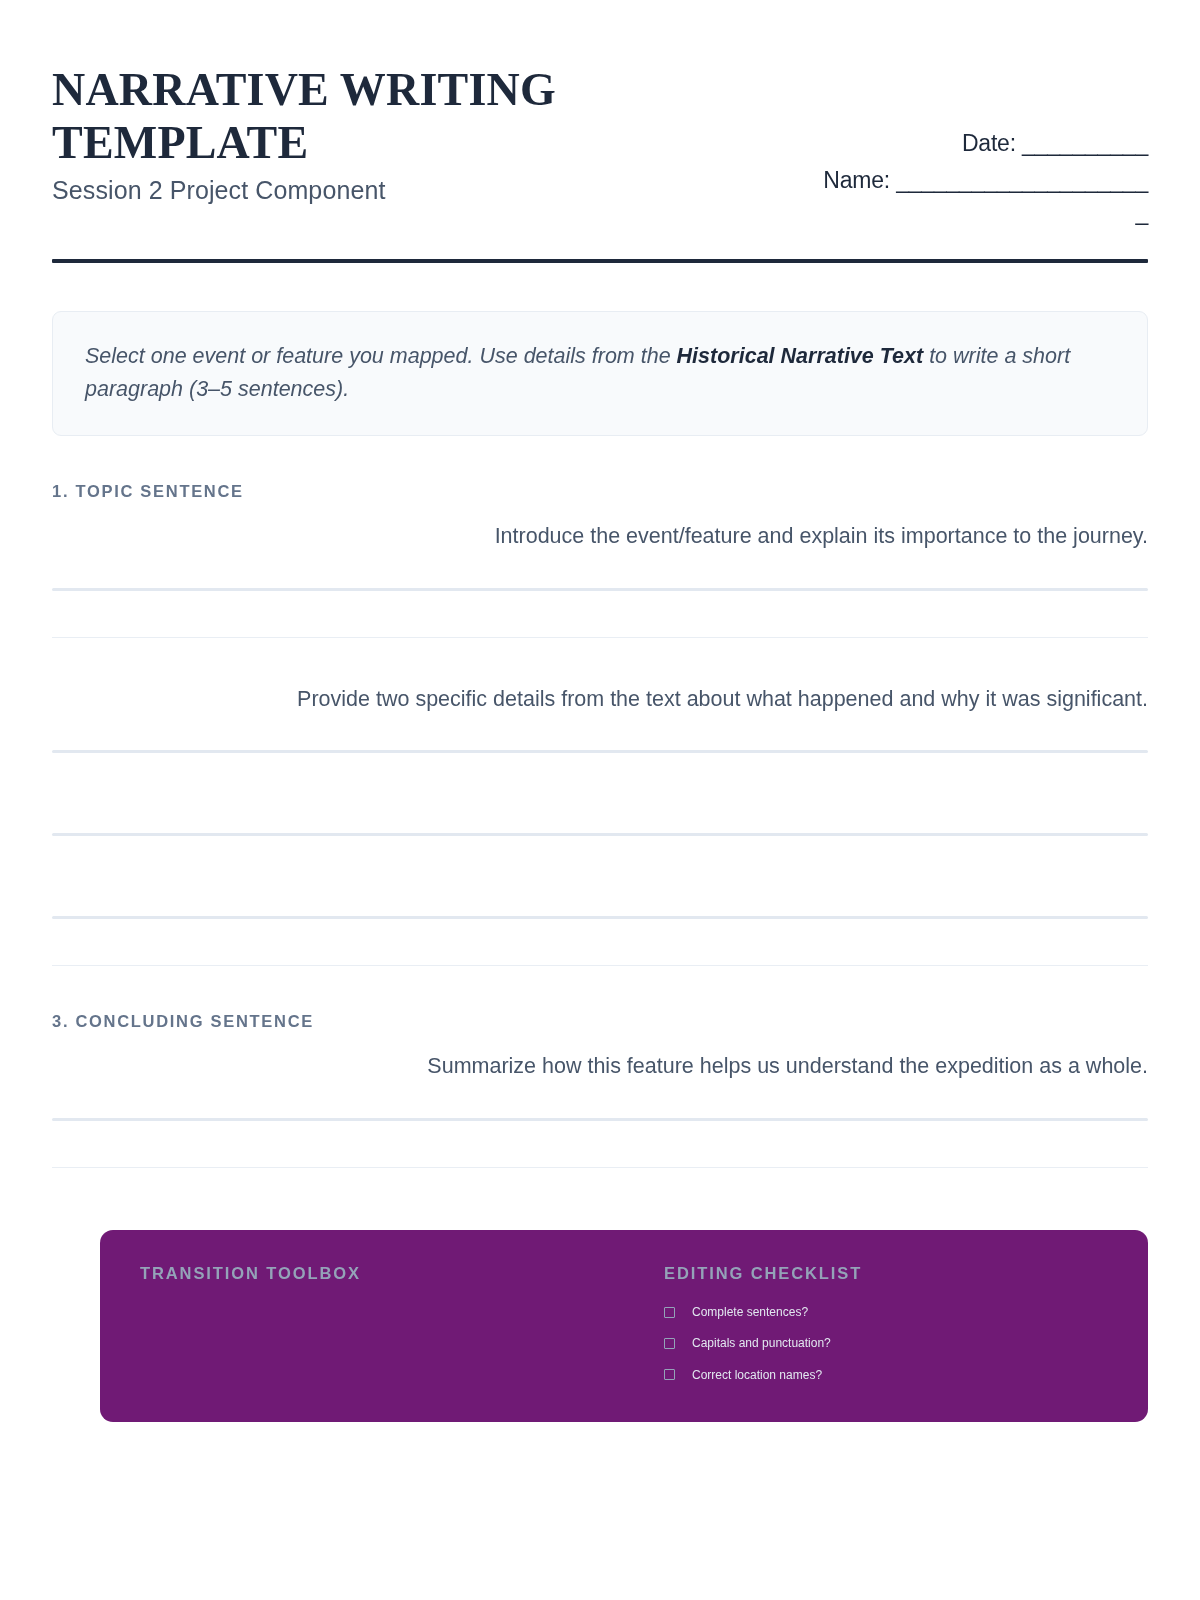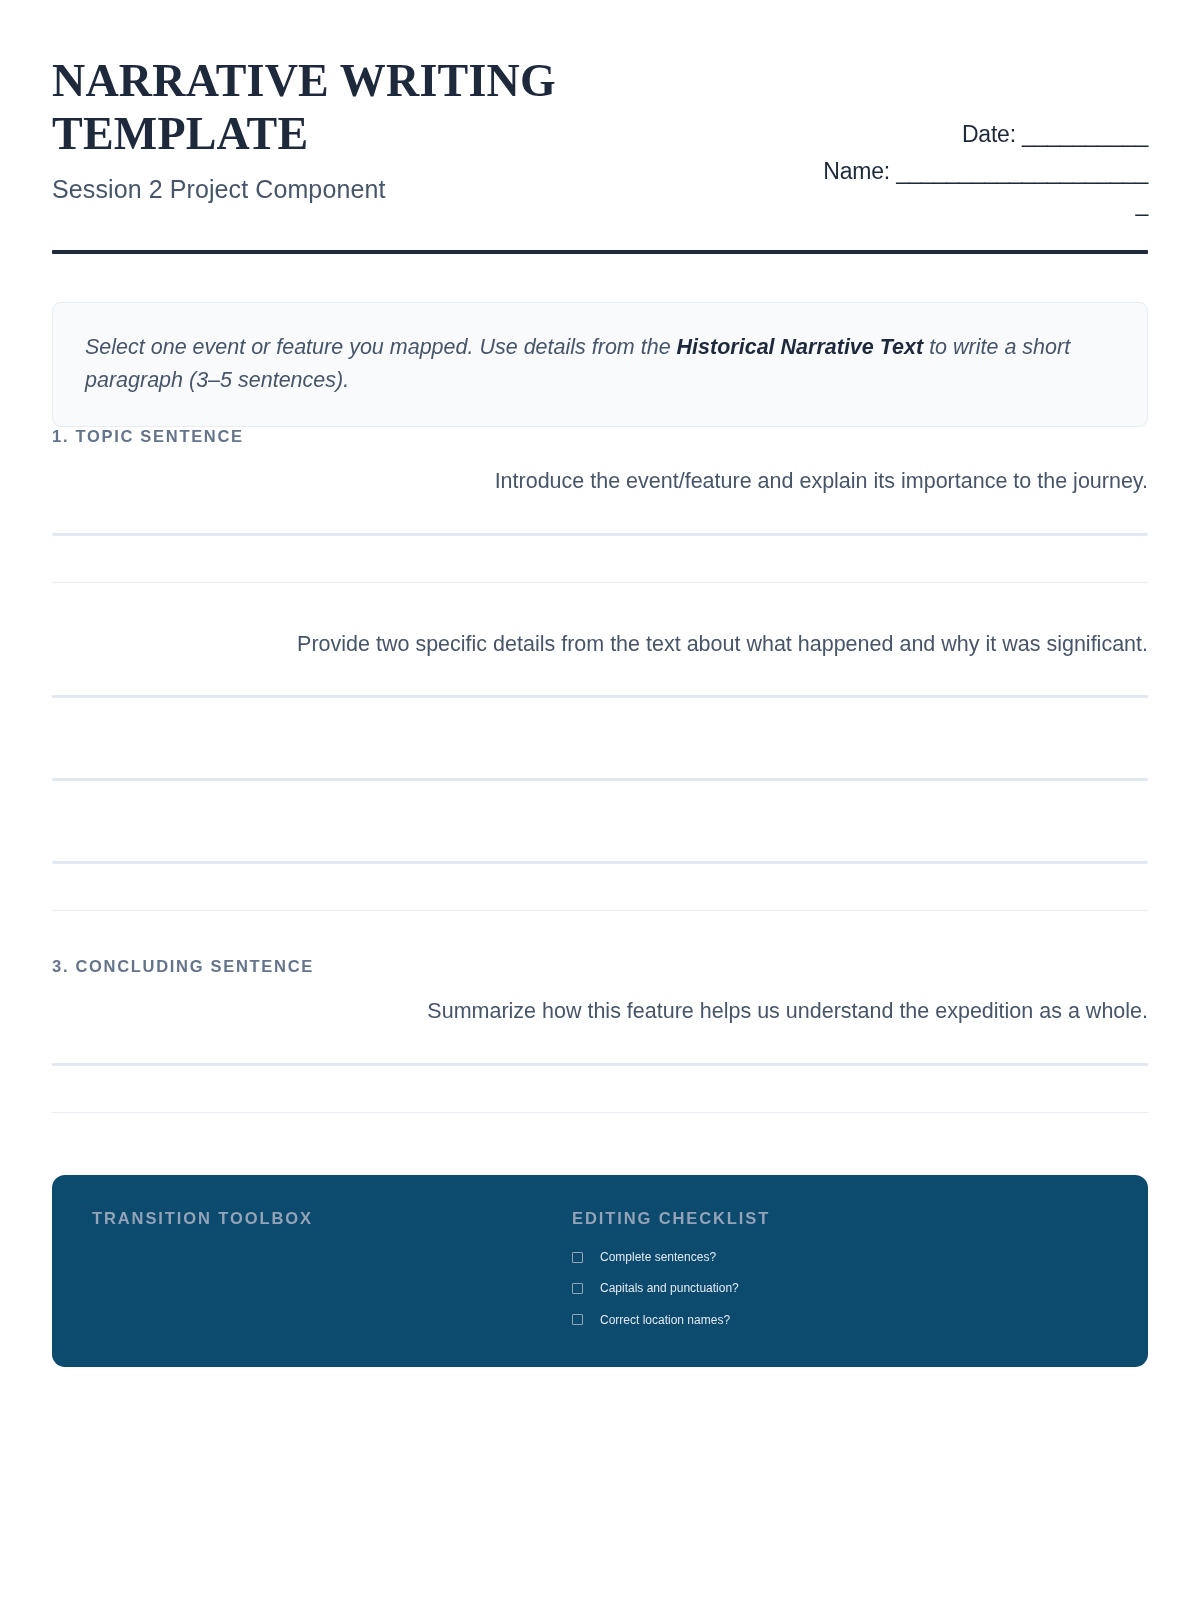--- a/index.html
+++ b/index.html
@@ -13,21 +13,21 @@
   body {
     font-family: "Liberation Sans", sans-serif;
     color: #475569;
     -webkit-font-smoothing: antialiased;
   }
 
   .page {
     position: relative;
     width: 1200px;
     height: 1389px;
-    padding: 8px 52px;
+    padding: 17px 52px;
     border-radius: 16px;
   }
 
   
   .header {
     display: flex;
     align-items: flex-start;
     justify-content: space-between;
     padding-top: 46px;
   }
@@ -38,21 +38,21 @@
     font-family: "Liberation Serif", serif;
     font-weight: bold;
     font-size: 46px;
     line-height: 1.16;
     letter-spacing: 0.2px;
     color: #1e293b;
     max-width: 540px;
   }
 
   .doc-subtitle {
-    margin-top: 14px;
+    margin-top: 6px;
     font-size: 25px;
     font-weight: 400;
     color: #475569;
     letter-spacing: 0.1px;
   }
 
   .header-right {
     padding-top: 64px;
     text-align: right;
     width: 330px;
@@ -90,21 +90,21 @@
     line-height: 1.52;
     color: #475569;
   }
   .callout-text b {
     font-weight: bold;
     font-style: italic;
     color: #1e293b;
   }
 
   
-  .sections { }
+  .sections { margin-top: 46px; }
 
   .section { position: relative; }
 
   .section-heading {
     font-size: 16.5px;
     font-weight: bold;
     letter-spacing: 1.7px;
     color: #64748b;
     text-transform: uppercase;
   }
@@ -130,24 +130,26 @@
     margin-top: 46px;
     height: 1px;
     background: #e9eef4;
   }
 
   .section + .section { margin-top: 46px; }
 
   
   .footer-panel {
     margin-top: 62px;
-    background: #0c4a6e;
+    background: #701a75;
     border-radius: 13px;
     padding: 34px 40px 40px 40px;
     display: flex;
+    gap: 44px;
+    margin-left: 48px;
   }
 
   .footer-col-toolbox { width: 480px; flex: none; }
   .footer-col-checklist { flex: 1; padding-top: 0; }
 
   .footer-heading {
     font-size: 16.5px;
     font-weight: bold;
     letter-spacing: 1.9px;
     color: #94a3b8;

